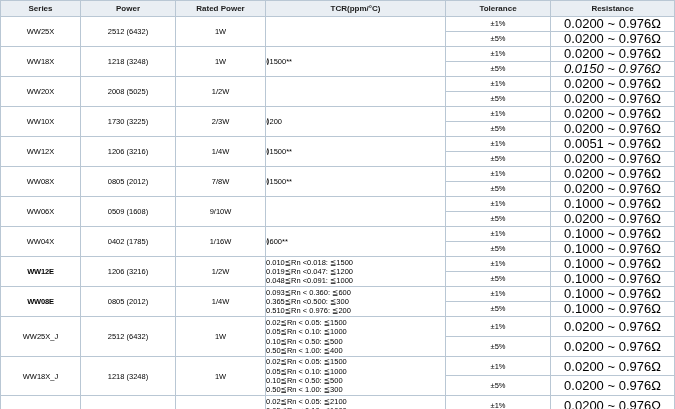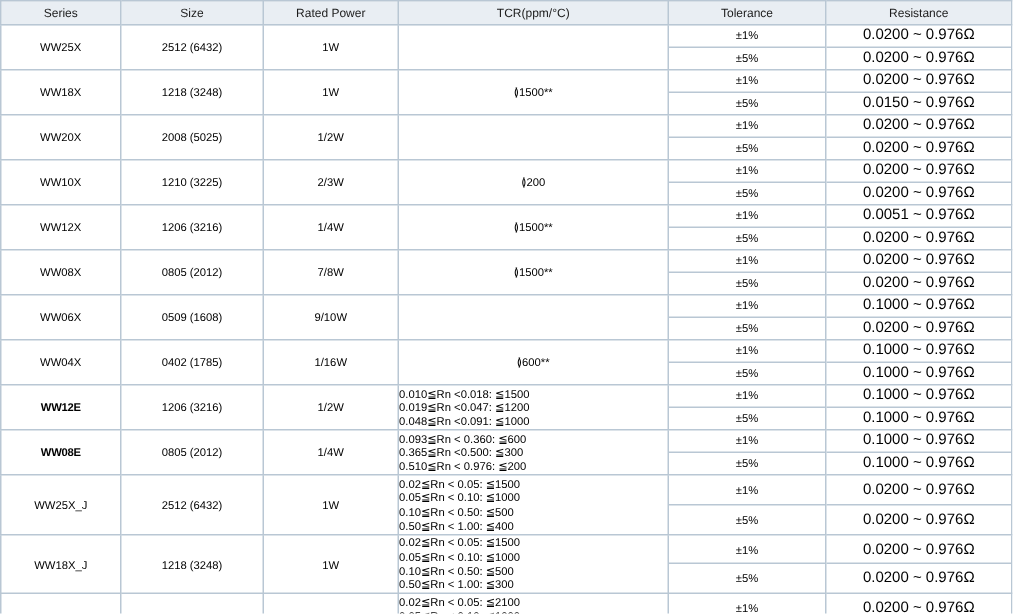--- a/index.html
+++ b/index.html
@@ -20,21 +20,21 @@
     border-collapse: collapse;
     table-layout: fixed;
   }
   table.spec th, table.spec td {
     border: 1px solid #b9c7d4;
     vertical-align: middle;
     padding: 0;
   }
   thead th {
     background: #e9eef3;
-    font-weight: normal;
+    font-weight: bold;
     font-size: 8px;
     height: 15px;
     text-align: center;
     color: #1b1b1b;
   }
   col.c-series  { width: 80px; }
   col.c-size    { width: 95px; }
   col.c-power   { width: 90px; }
   col.c-tcr     { width: 180px; }
   col.c-tol     { width: 105px; }
@@ -44,31 +44,31 @@
     text-align: center;
     font-size: 7.5px;
   }
   td.tcr {
     text-align: left;
     padding-left: 6px;
     font-size: 7.5px;
     line-height: 1.25;
   }
   td.tcr.center {
-    text-align: center;
+    text-align: left;
     padding-left: 0;
   }
   td.tol {
     text-align: center;
     font-size: 7.5px;
     padding: 0;
   }
   td.res {
     text-align: center;
-    font-size: 10px;
+    font-size: 13px;
     padding: 0;
   }
   .sub {
     border-bottom: 1px solid #b9c7d4;
     height: 14px;
     line-height: 14px;
     box-sizing: border-box;
   }
   .sub:last-child {
     border-bottom: none;
@@ -84,21 +84,21 @@
     <col class="c-series">
     <col class="c-size">
     <col class="c-power">
     <col class="c-tcr">
     <col class="c-tol">
     <col class="c-res">
   </colgroup>
   <thead>
     <tr>
       <th>Series</th>
-      <th>Size</th>
+      <th>Power</th>
       <th>Rated Power</th>
       <th>TCR(ppm/°C)</th>
       <th>Tolerance</th>
       <th>Resistance</th>
     </tr>
   </thead>
   <tbody id="tbody">
       <tr>
         <td class="series"><span>WW25X</span></td>
         <td class="size"><span>2512 (6432)</span></td>
@@ -119,40 +119,40 @@
         <td class="power"><span>1W</span></td>
         <td class="tcr center">
           <div class="tcr-line">≬1500**</div>
         </td>
         <td class="tol">
           <div class="sub" style="height: 14.5px; line-height: 14.5px;">±1%</div>
           <div class="sub" style="height: 14.5px; line-height: 14.5px;">±5%</div>
         </td>
         <td class="res">
           <div class="sub" style="height: 14.5px; line-height: 14.5px;">0.0200 ~ 0.976Ω</div>
-          <div class="sub" style="height: 14.5px; line-height: 14.5px;">0.0150 ~ 0.976Ω</div>
+          <div class="sub" style="height: 14.5px; line-height: 14.5px; font-style: italic;">0.0150 ~ 0.976Ω</div>
         </td>
       </tr>
       <tr>
         <td class="series"><span>WW20X</span></td>
         <td class="size"><span>2008 (5025)</span></td>
         <td class="power"><span>1/2W</span></td>
         <td class="tcr center"></td>
         <td class="tol">
           <div class="sub" style="height: 14.5px; line-height: 14.5px;">±1%</div>
           <div class="sub" style="height: 14.5px; line-height: 14.5px;">±5%</div>
         </td>
         <td class="res">
           <div class="sub" style="height: 14.5px; line-height: 14.5px;">0.0200 ~ 0.976Ω</div>
           <div class="sub" style="height: 14.5px; line-height: 14.5px;">0.0200 ~ 0.976Ω</div>
         </td>
       </tr>
       <tr>
         <td class="series"><span>WW10X</span></td>
-        <td class="size"><span>1210 (3225)</span></td>
+        <td class="size"><span>1730 (3225)</span></td>
         <td class="power"><span>2/3W</span></td>
         <td class="tcr center">
           <div class="tcr-line">≬200</div>
         </td>
         <td class="tol">
           <div class="sub" style="height: 14.5px; line-height: 14.5px;">±1%</div>
           <div class="sub" style="height: 14.5px; line-height: 14.5px;">±5%</div>
         </td>
         <td class="res">
           <div class="sub" style="height: 14.5px; line-height: 14.5px;">0.0200 ~ 0.976Ω</div>

